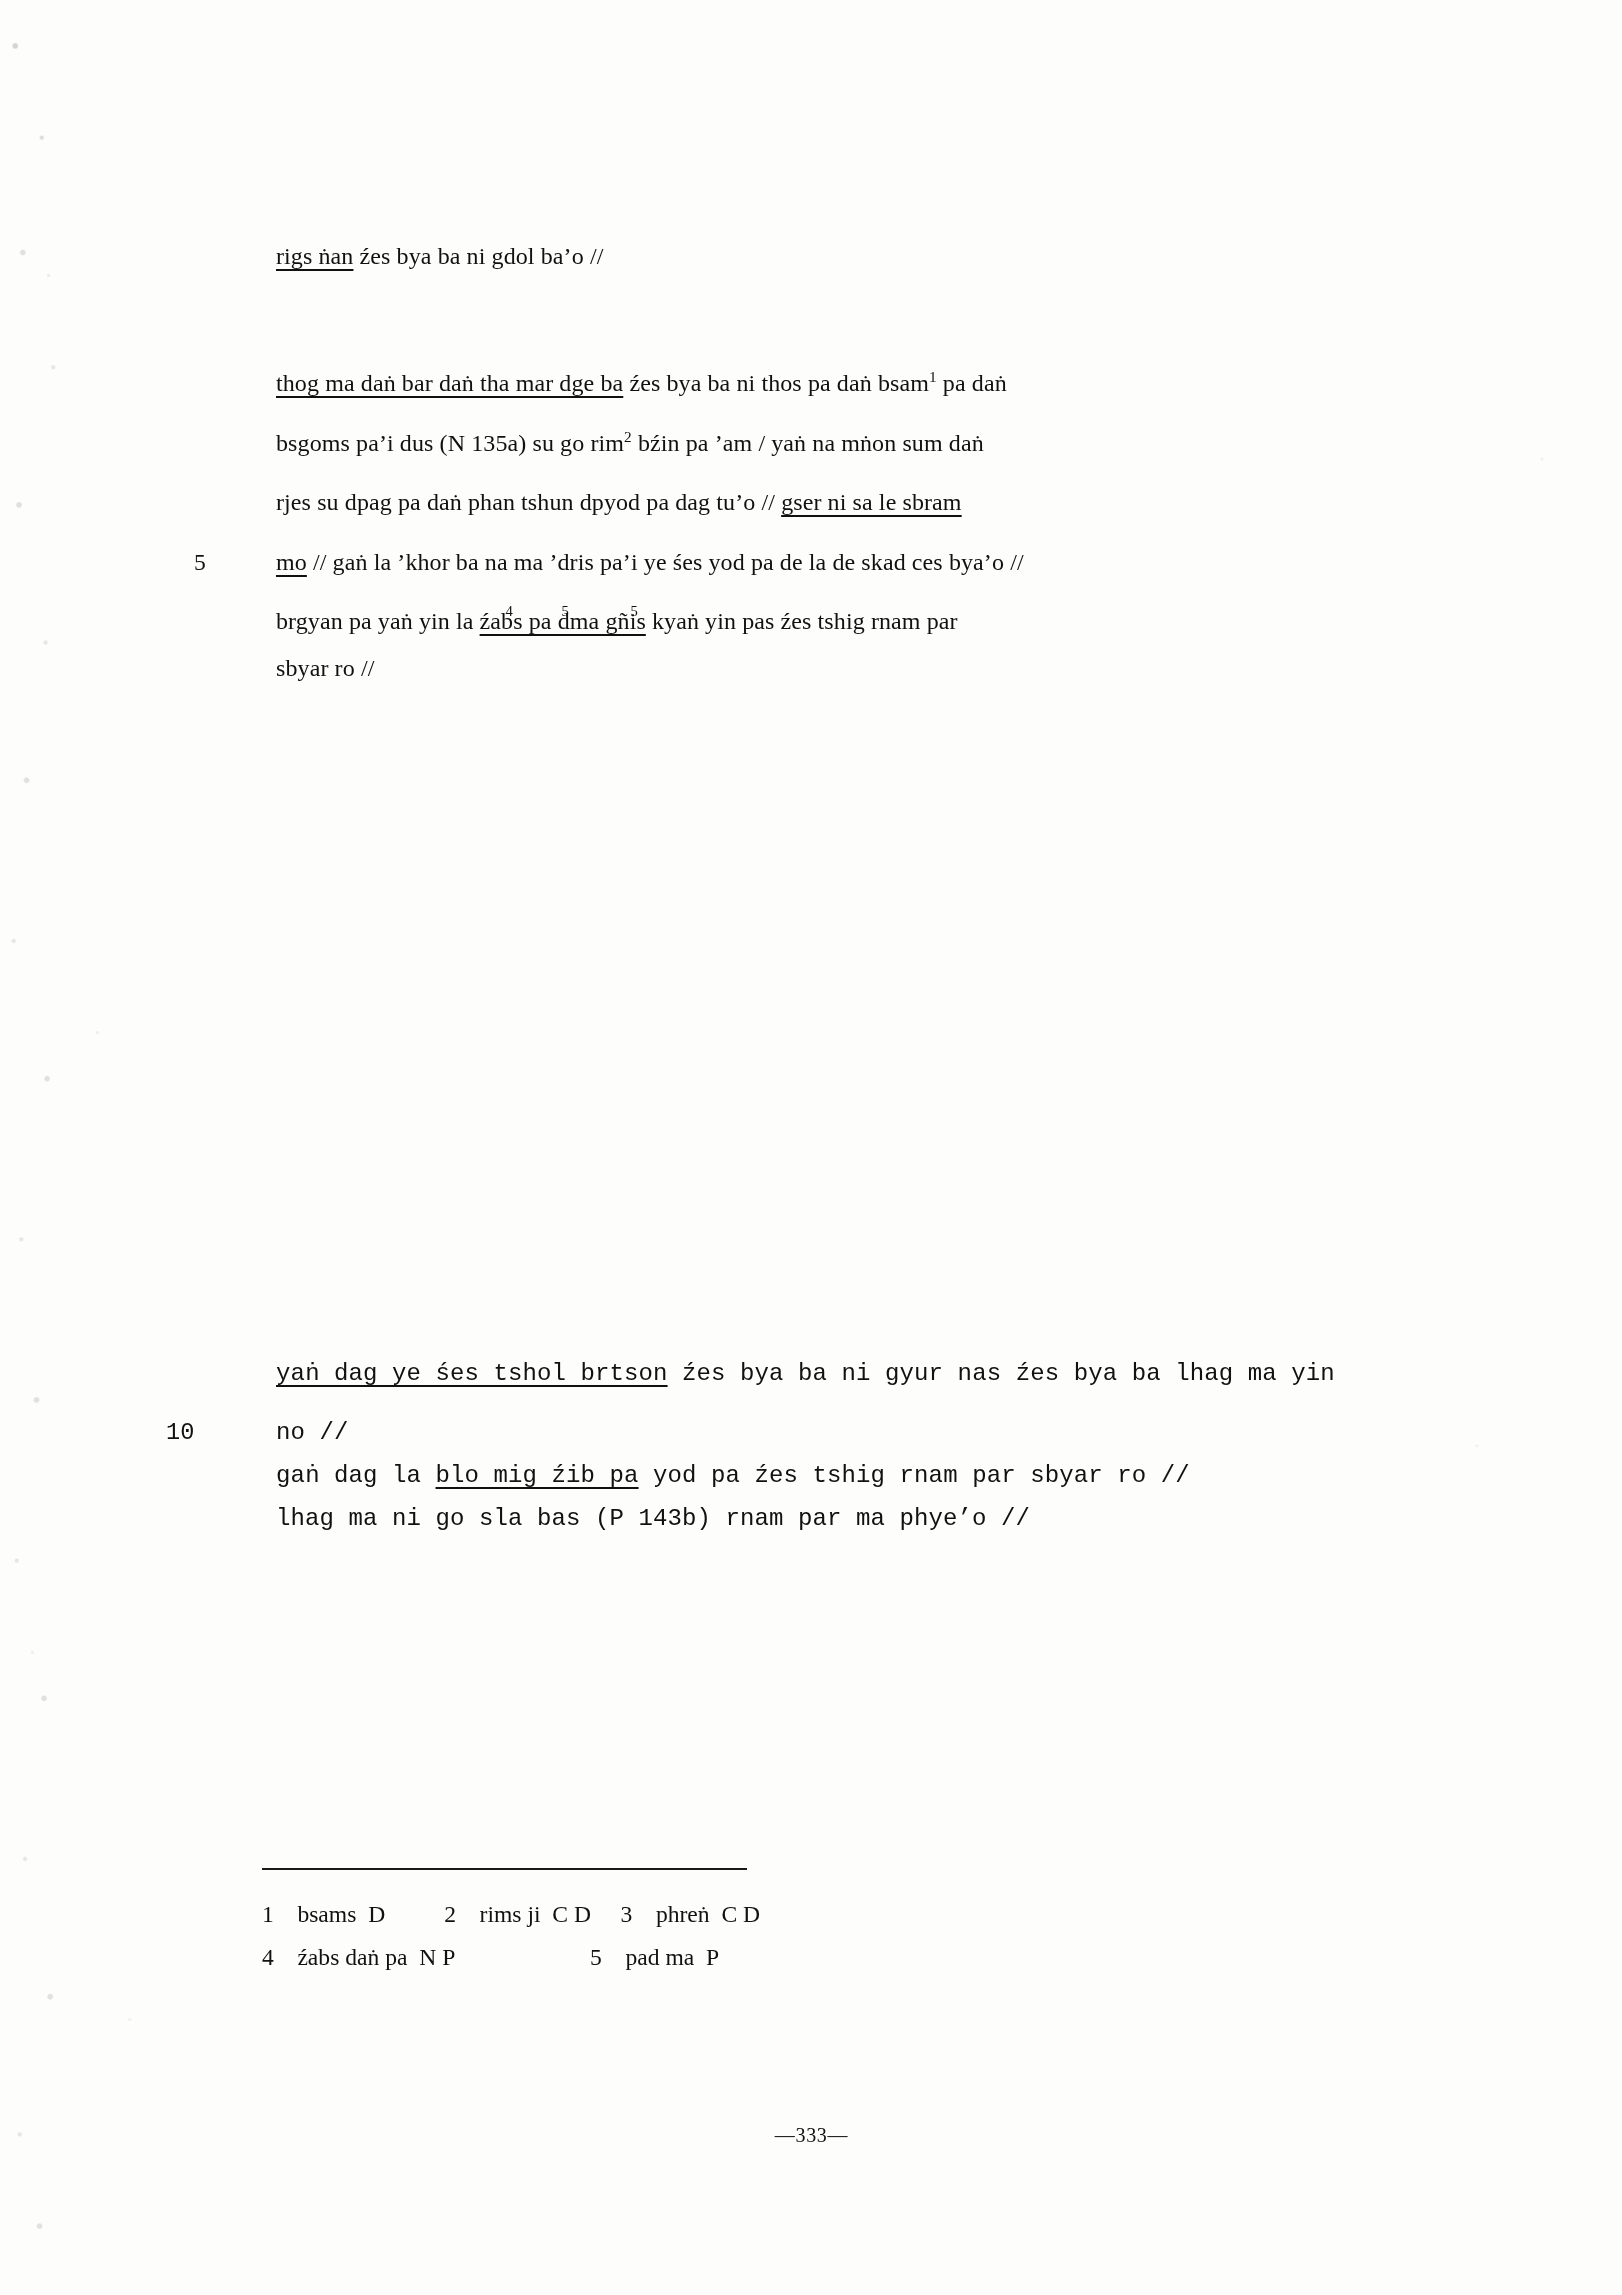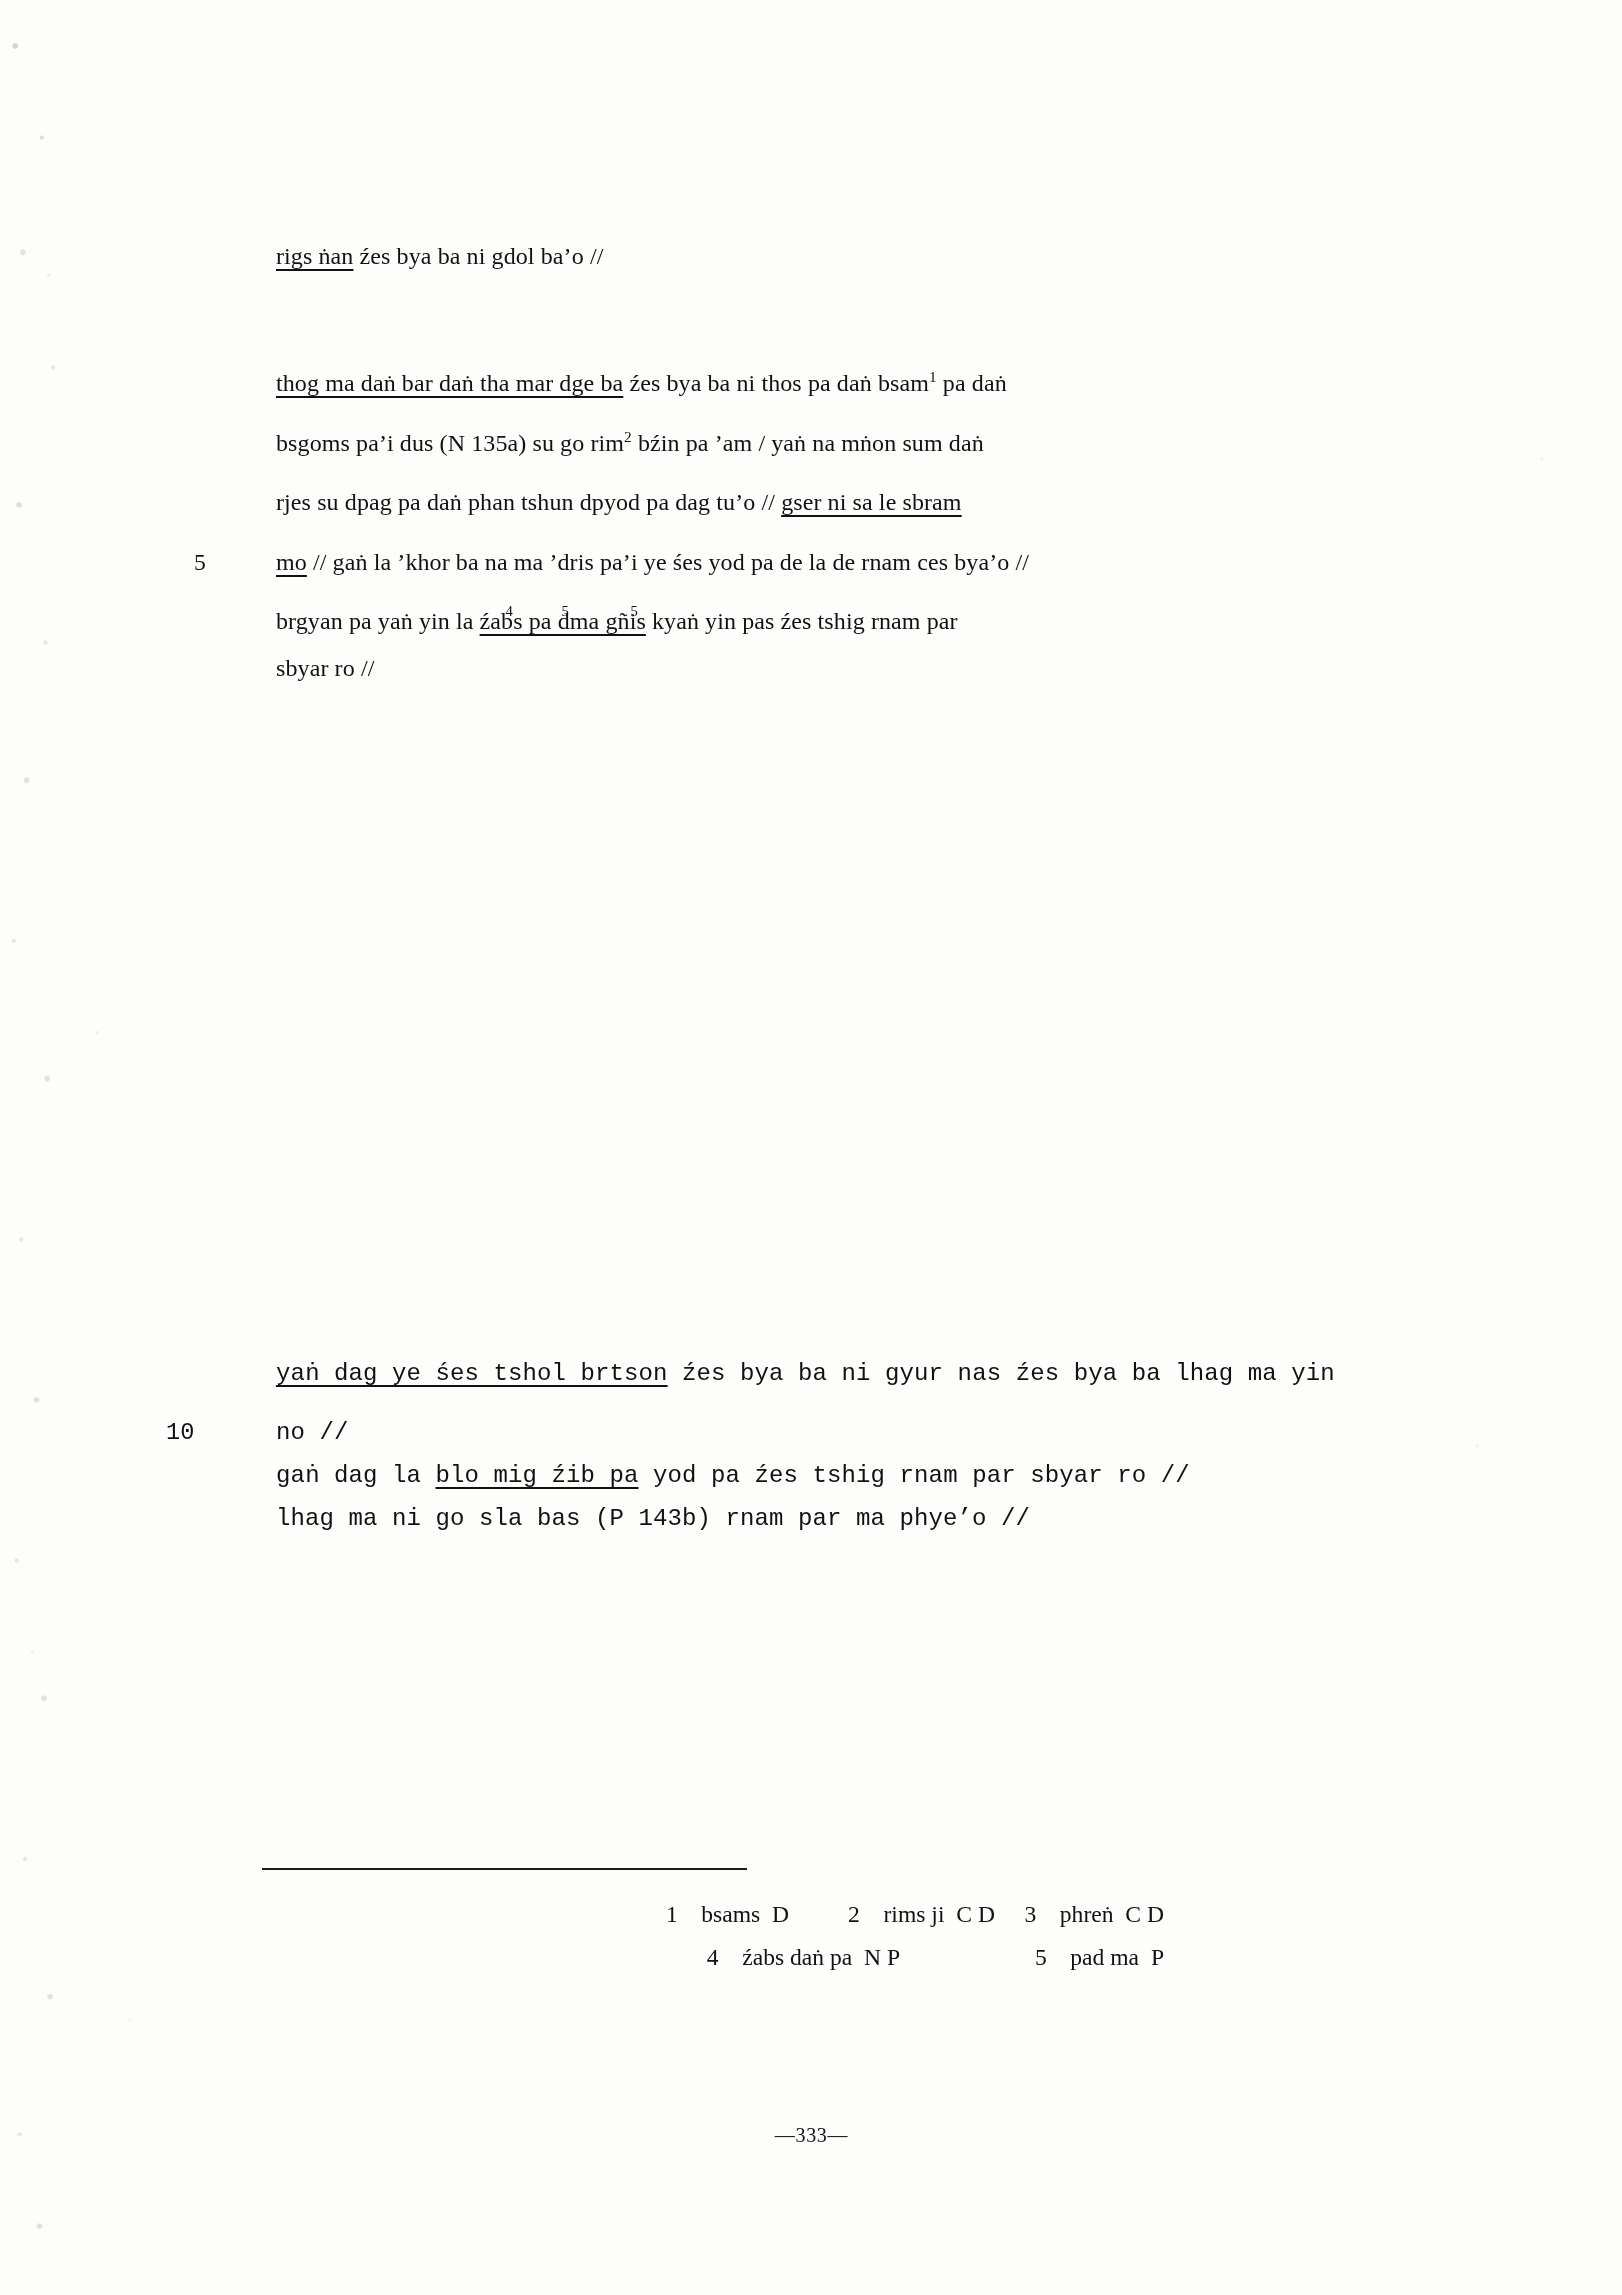--- a/index.html
+++ b/index.html
@@ -102,21 +102,21 @@
   }
 
   .footnotes {
     position: absolute;
     left: 262px;
     top: 1893px;
     width: 902px;
     font-size: 23.6px;
     line-height: 43px;
   }
-  .fn-row { white-space: pre; text-align: right; }
+  .fn-row { white-space: pre; }
 
   .page-number {
     position: absolute;
     left: 0;
     top: 2124px;
     width: 1623px;
     text-align: center;
     font-size: 20px;
     letter-spacing: 0.7px;
   }
@@ -138,21 +138,21 @@
       <span class="u">thog ma daṅ bar daṅ tha mar dge ba</span><span> źes bya ba ni thos pa daṅ bsam</span><sup>1</sup><span> pa daṅ</span>
     </div>
     <div class="line" style="margin-bottom: 29px;">
       <span>bsgoms pa’i dus  (N 135a) su go rim</span><sup>2</sup><span> bźin pa ’am  /  yaṅ na mṅon sum daṅ</span>
     </div>
     <div class="line" style="margin-bottom: 29px;">
       <span>rjes su dpag pa daṅ phan tshun dpyod pa dag tu’o  //  </span><span class="u">gser ni sa le sbram</span>
     </div>
     <div class="line" style="margin-bottom: 29px;">
       <span class="linenum" style="left: -82px; top: 0;">5</span>
-      <span class="u">mo</span><span>  //  gaṅ la ’khor ba na ma ’dris pa’i ye śes yod pa de la de rnam ces bya’o  //</span>
+      <span class="u">mo</span><span>  //  gaṅ la ’khor ba na ma ’dris pa’i ye śes yod pa de la de skad ces bya’o  //</span>
     </div>
     <div class="line" style="margin-bottom: 16px;">
       <span>brgyan pa yaṅ yin la </span><span class="u" style="position:relative;"><span class="sub-marker" style="position:absolute; left:26px; top:-12.5px;">4</span><span class="sub-marker" style="position:absolute; left:82px; top:-12.5px;">5</span><span class="sub-marker" style="position:absolute; left:151px; top:-12.5px;">5</span><span>źabs pa dma gñis</span></span><span> kyaṅ yin pas źes tshig rnam par</span>
     </div>
     <div class="line">
       <span>sbyar ro  //</span>
     </div>
   </div>
 
   <div class="text-block" style="top: 1359px; font-family: Liberation Mono, monospace;">

